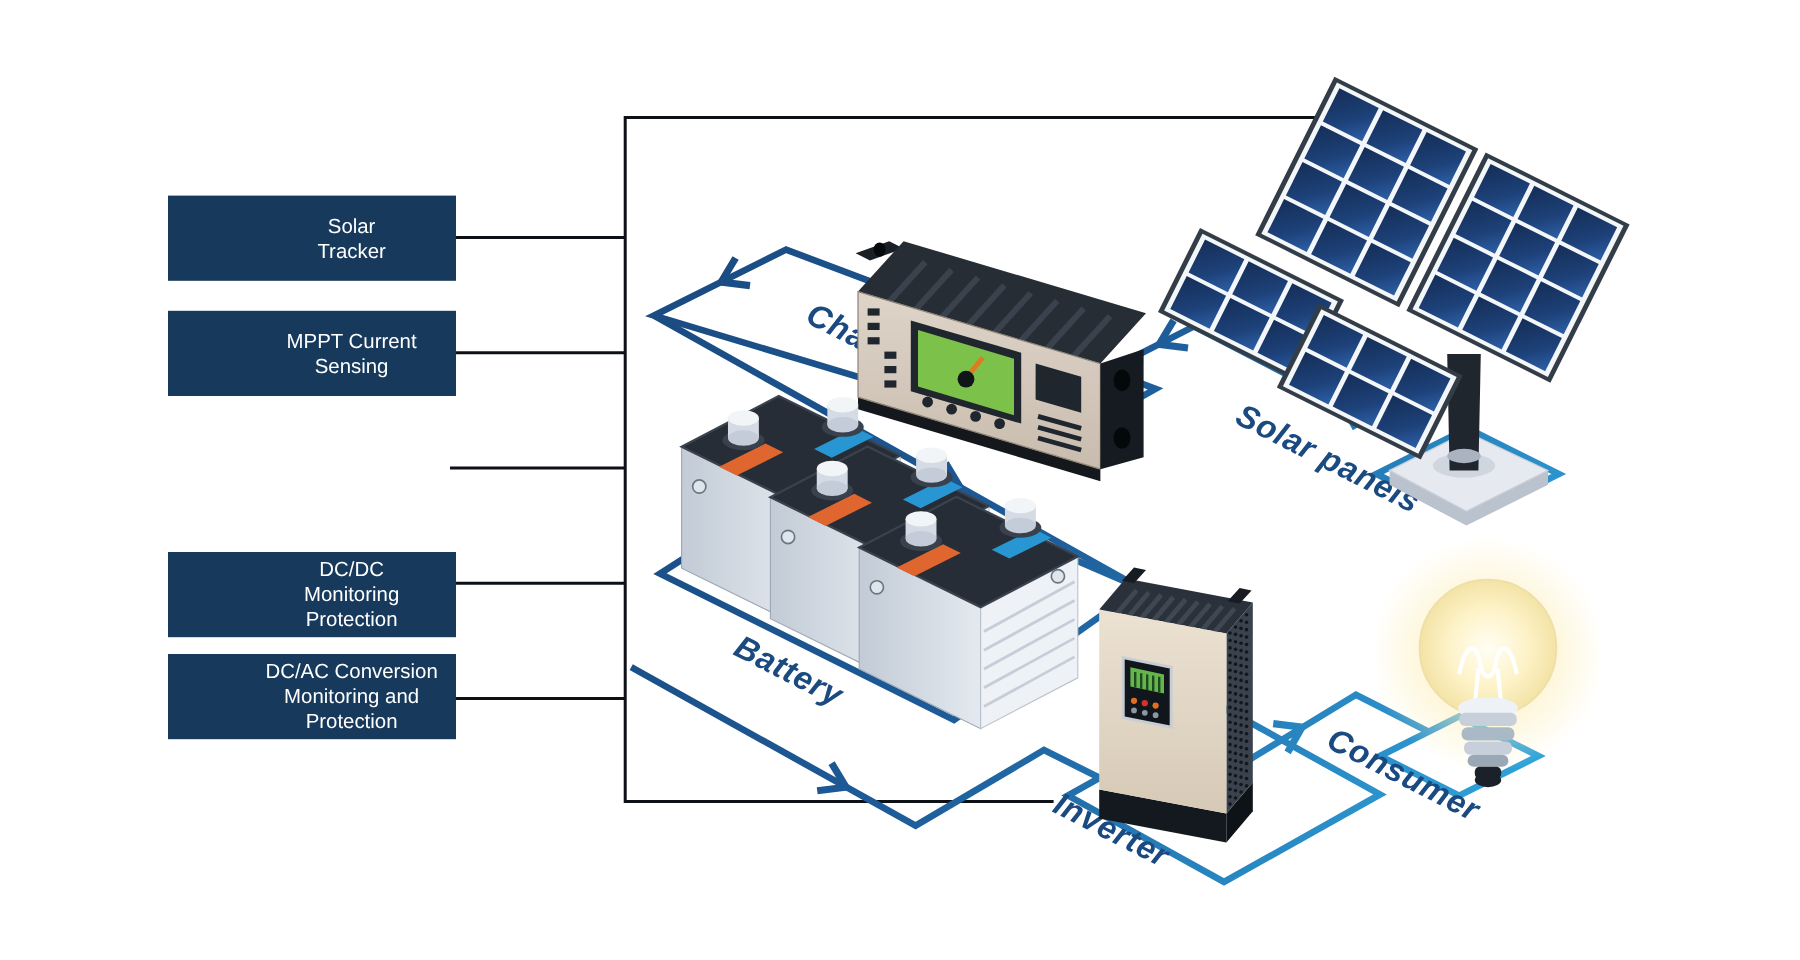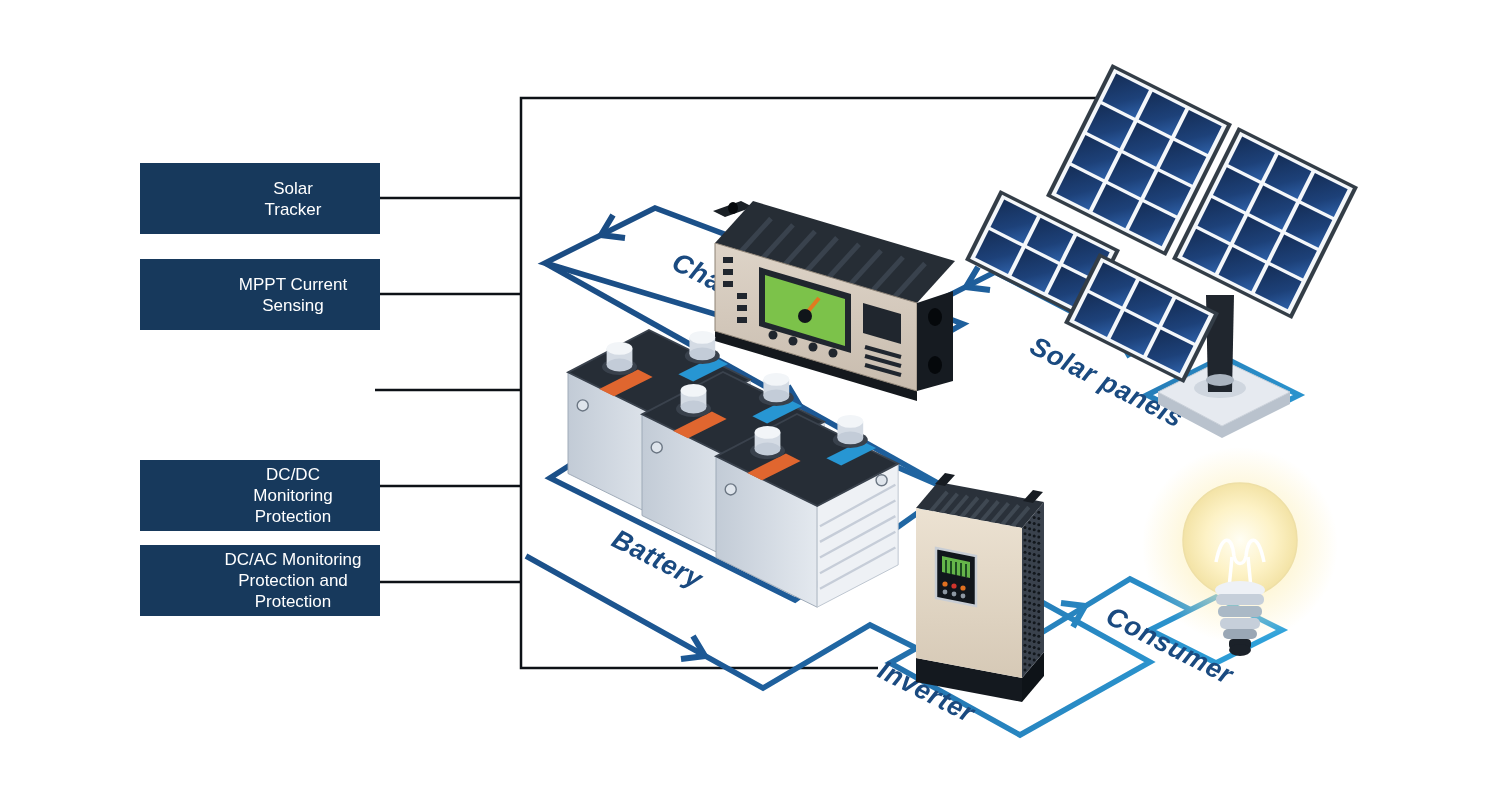--- a/index.html
+++ b/index.html
@@ -394,18 +394,18 @@
   <div>Solar</div>
   <div>Tracker</div>
   <div></div>
 </div>
 <div class="mbox" style="top:460px">
   <div>DC/DC</div>
   <div>Monitoring</div>
   <div>Protection</div>
 </div>
 <div class="mbox" style="top:545px">
-  <div>DC/AC Monitoring</div>
-  <div>Protection and</div>
+  <div>DC/AC Conversion</div>
+  <div>Monitoring and</div>
   <div>Protection</div>
 </div>
 
 </div>
 
 </body></html>

